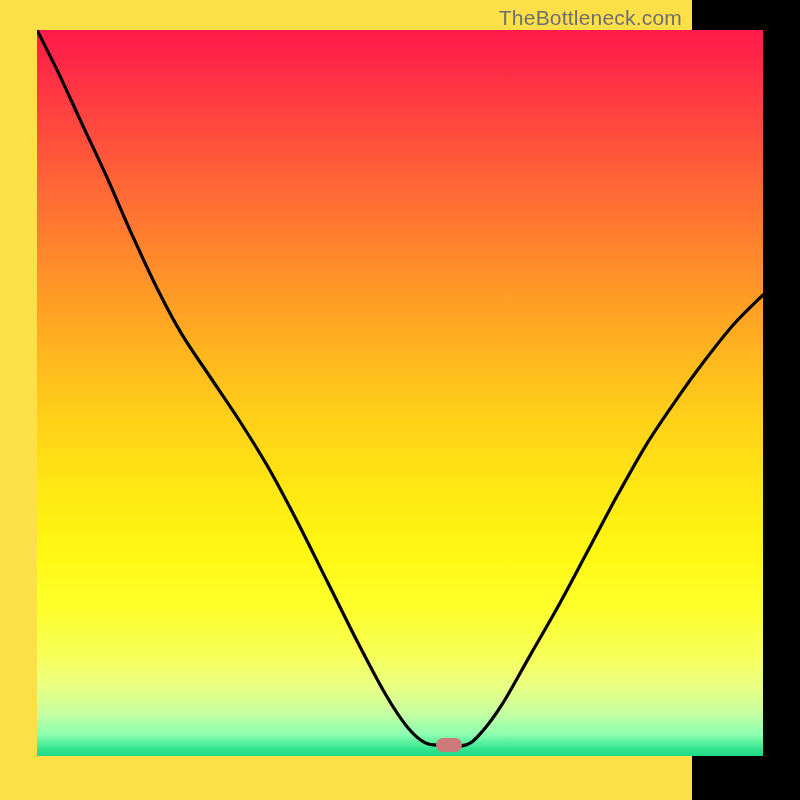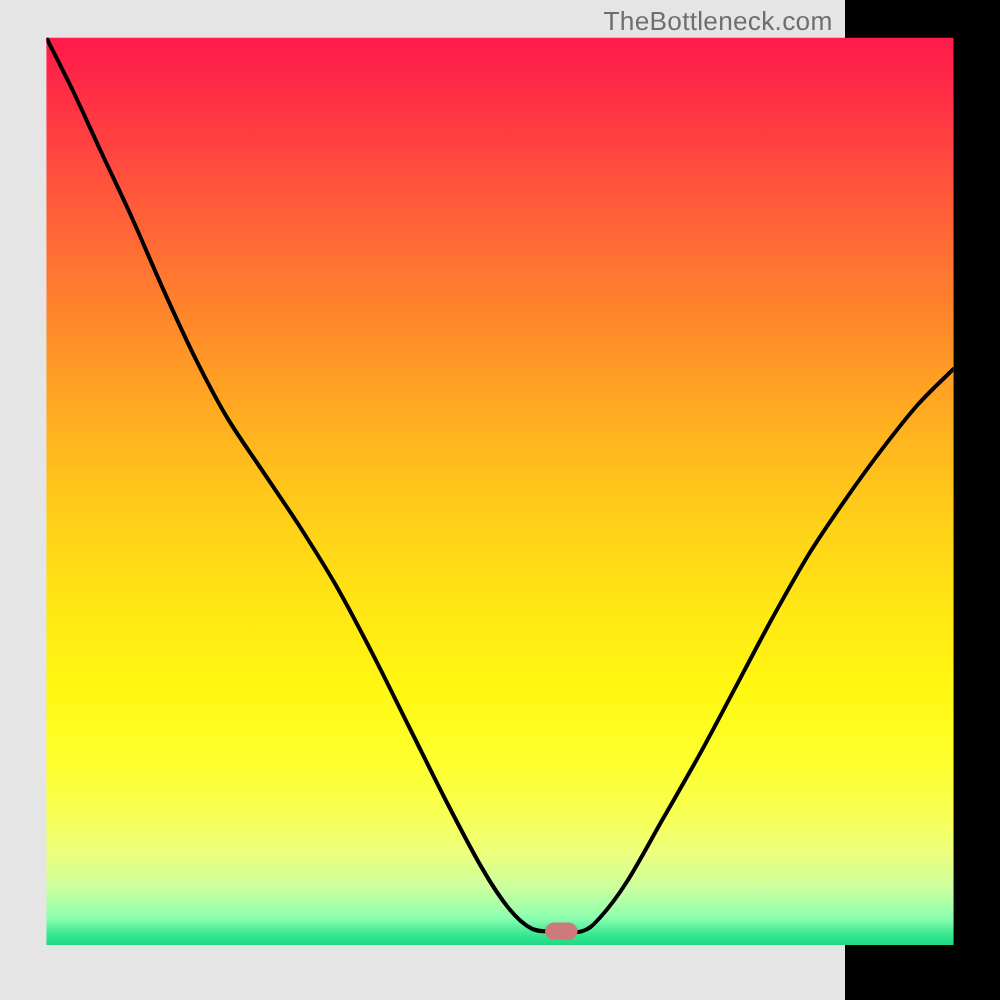--- a/index.html
+++ b/index.html
@@ -10,21 +10,22 @@
     background: #000;
     overflow: hidden;
     font-family: Arial, Helvetica, sans-serif;
   }
   .frame {
     position: absolute;
     left: 0;
     top: 0;
     width: 676px;
     height: 800px;
-    background: #e5e5e5;
+    background: #fde047;
+    padding-left: 16px;
   }
   .plot {
     position: absolute;
     left: 37px;
     top: 30px;
     width: 726px;
     height: 726px;
     overflow: hidden;
   }
   .gradient {

